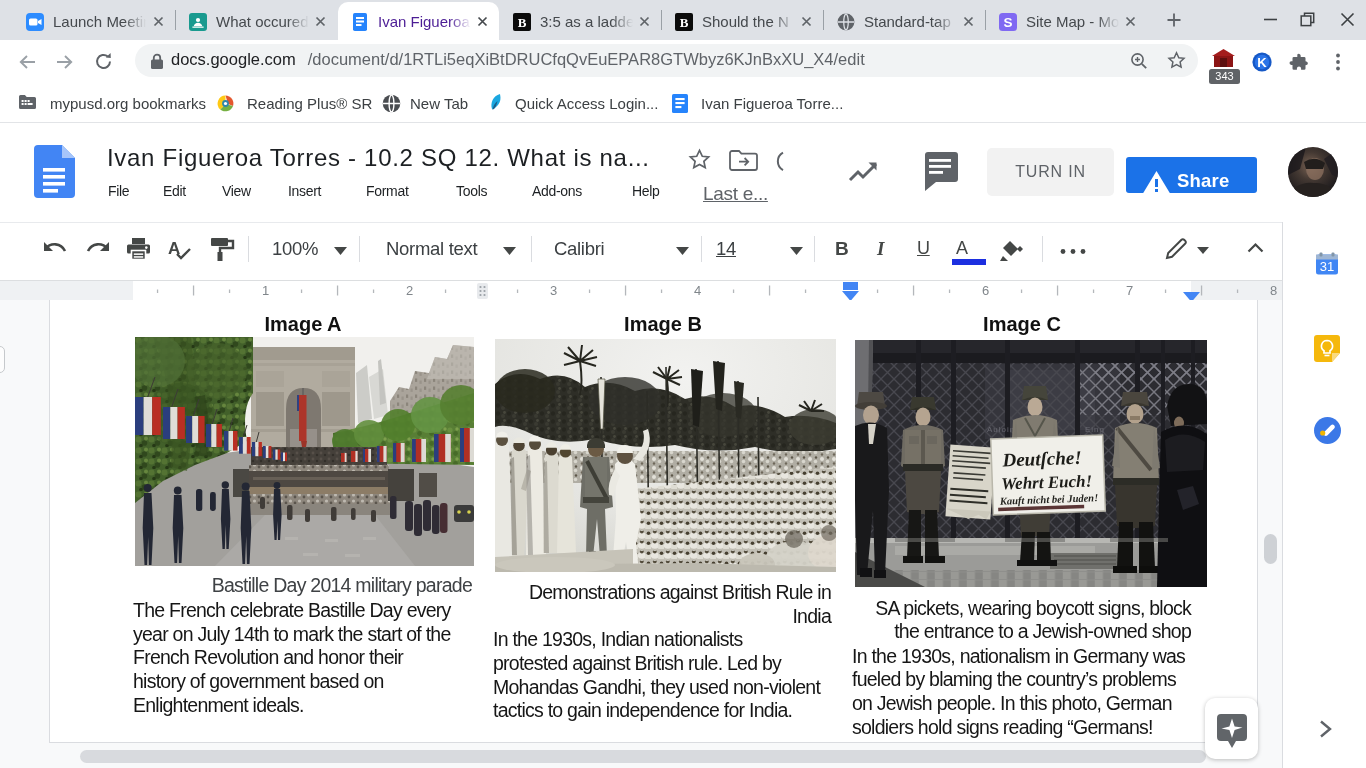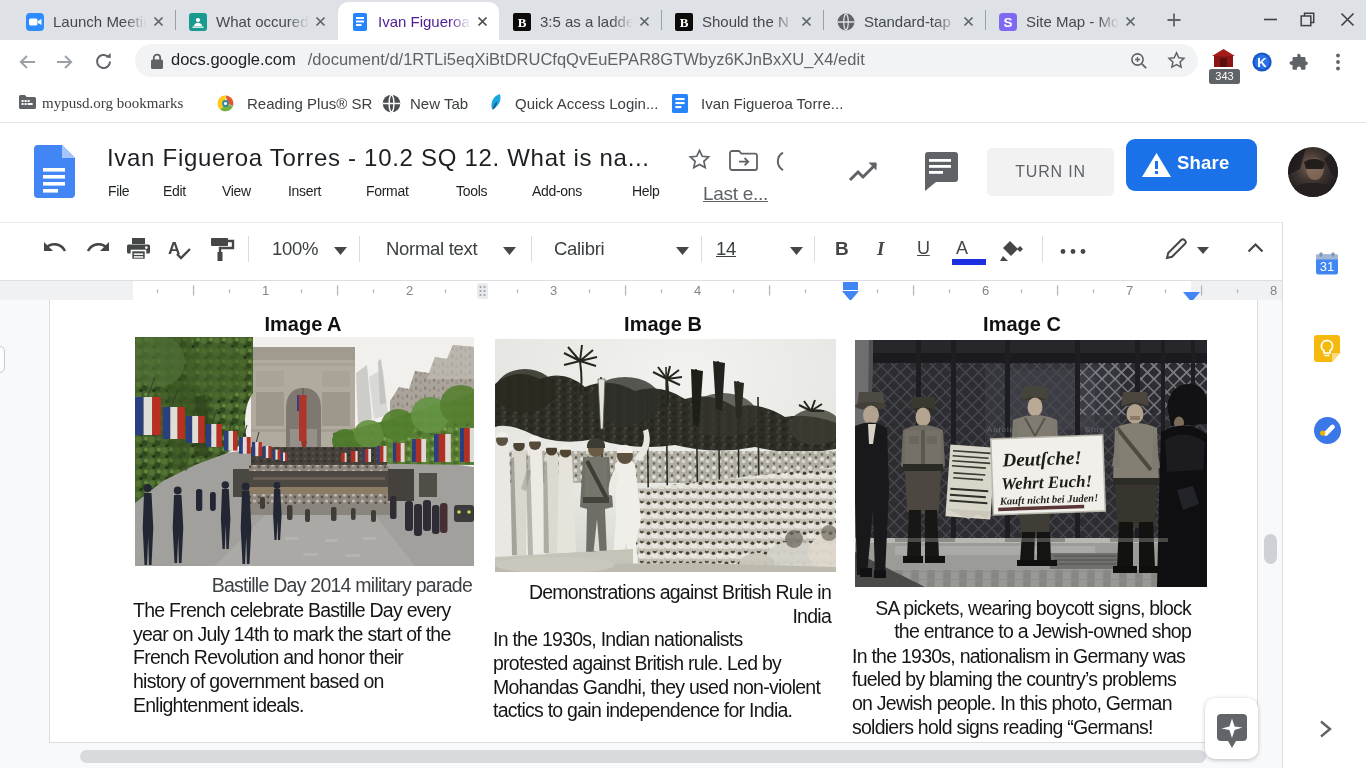--- a/index.html
+++ b/index.html
@@ -201,21 +201,21 @@
   <div id="bookbar">
     <svg class="abs" style="left:18px; top:10px;" width="19" height="16" viewBox="0 0 19 16">
         <path d="M1 2.5A1.5 1.5 0 0 1 2.5 1h4.4l1.8 2h7.8A1.5 1.5 0 0 1 18 4.5v9A1.5 1.5 0 0 1 16.5 15h-14A1.5 1.5 0 0 1 1 13.5z" fill="#5f6368"></path>
         <rect x="3.6" y="6" width="2" height="2" fill="#fff"></rect>
         <rect x="6.6" y="6" width="2" height="2" fill="#fff"></rect>
         <rect x="9.6" y="6" width="2" height="2" fill="#fff"></rect>
         <rect x="3.6" y="9" width="2" height="2" fill="#fff"></rect>
         <rect x="6.6" y="9" width="2" height="2" fill="#fff"></rect>
         <rect x="9.6" y="9" width="5" height="2" fill="#fff"></rect>
       </svg>
-    <span class="bk" style="left:42px;font-family:Liberation Serif, serif;">mypusd.org bookmarks</span>
+    <span class="bk" style="left:50px;">mypusd.org bookmarks</span>
     <svg class="abs" style="left:216px; top:10px;" width="19" height="19" viewBox="0 0 19 19">
         <circle cx="9.5" cy="9.5" r="9" fill="#fff"></circle>
         <path d="M9.5 1.5A8 8 0 0 1 17 12l-5-2z" fill="#e4572e"></path>
         <path d="M17 12a8 8 0 0 1-12.8 3.4L9.5 10z" fill="#76b041"></path>
         <path d="M4.2 15.4A8 8 0 0 1 9.5 1.5V10z" fill="#ffc914"></path>
         <circle cx="9.5" cy="9.5" r="3.4" fill="#2e86ab"></circle>
         <circle cx="9.5" cy="9.5" r="1.6" fill="#fff"></circle>
       </svg>
     <span class="bk" style="left:247px;">Reading Plus® SR</span>
     <svg class="abs" style="left:382px; top:10px;" width="19" height="19" viewBox="0 0 19 19">
@@ -276,21 +276,21 @@
 
     <svg class="abs" style="left:922px; top:152px;" width="36" height="40" viewBox="0 0 36 40">
         <path d="M3 0h30a3 3 0 0 1 3 3v24a3 3 0 0 1-3 3H14l-11 9V3a3 3 0 0 1 3-3z" fill="#5f6368"></path>
         <rect x="7" y="7" width="22" height="2.8" fill="#fff"></rect>
         <rect x="7" y="13" width="22" height="2.8" fill="#fff"></rect>
         <rect x="7" y="19" width="14" height="2.8" fill="#fff"></rect>
       </svg>
 
     <div class="abs" style="left:987px; top:148px; width:127px; height:48px; background:#f2f2f2; border-radius:5px; text-align:center; line-height:48px; font-size:16px; letter-spacing:0.8px; color:#5f6368;">TURN IN</div>
 
-    <div class="abs" style="left:1126px; top:139px; width:131px; height:52px; background:#1b72e8; border-radius:9px;">
+    <div class="abs" style="left:1126px; top:157px; width:131px; height:36px; background:#1b72e8; border-radius:3px;">
       <svg class="abs" style="left:15px; top:13px;" width="31" height="26" viewBox="0 0 31 26">
           <path d="M15.5 1L30 25H1z" fill="#fff"></path>
           <rect x="14" y="9" width="3" height="8" fill="#1b72e8"></rect>
           <rect x="14" y="19" width="3" height="3" fill="#1b72e8"></rect>
         </svg>
       <span class="abs" style="left:51px; top:13px; font-size:18.5px; color:#fff; font-weight:bold; letter-spacing:0.2px;">Share</span>
     </div>
 
     <svg class="abs" style="left:1288px; top:147px;" width="50" height="50" viewBox="0 0 50 50">
         <defs>

